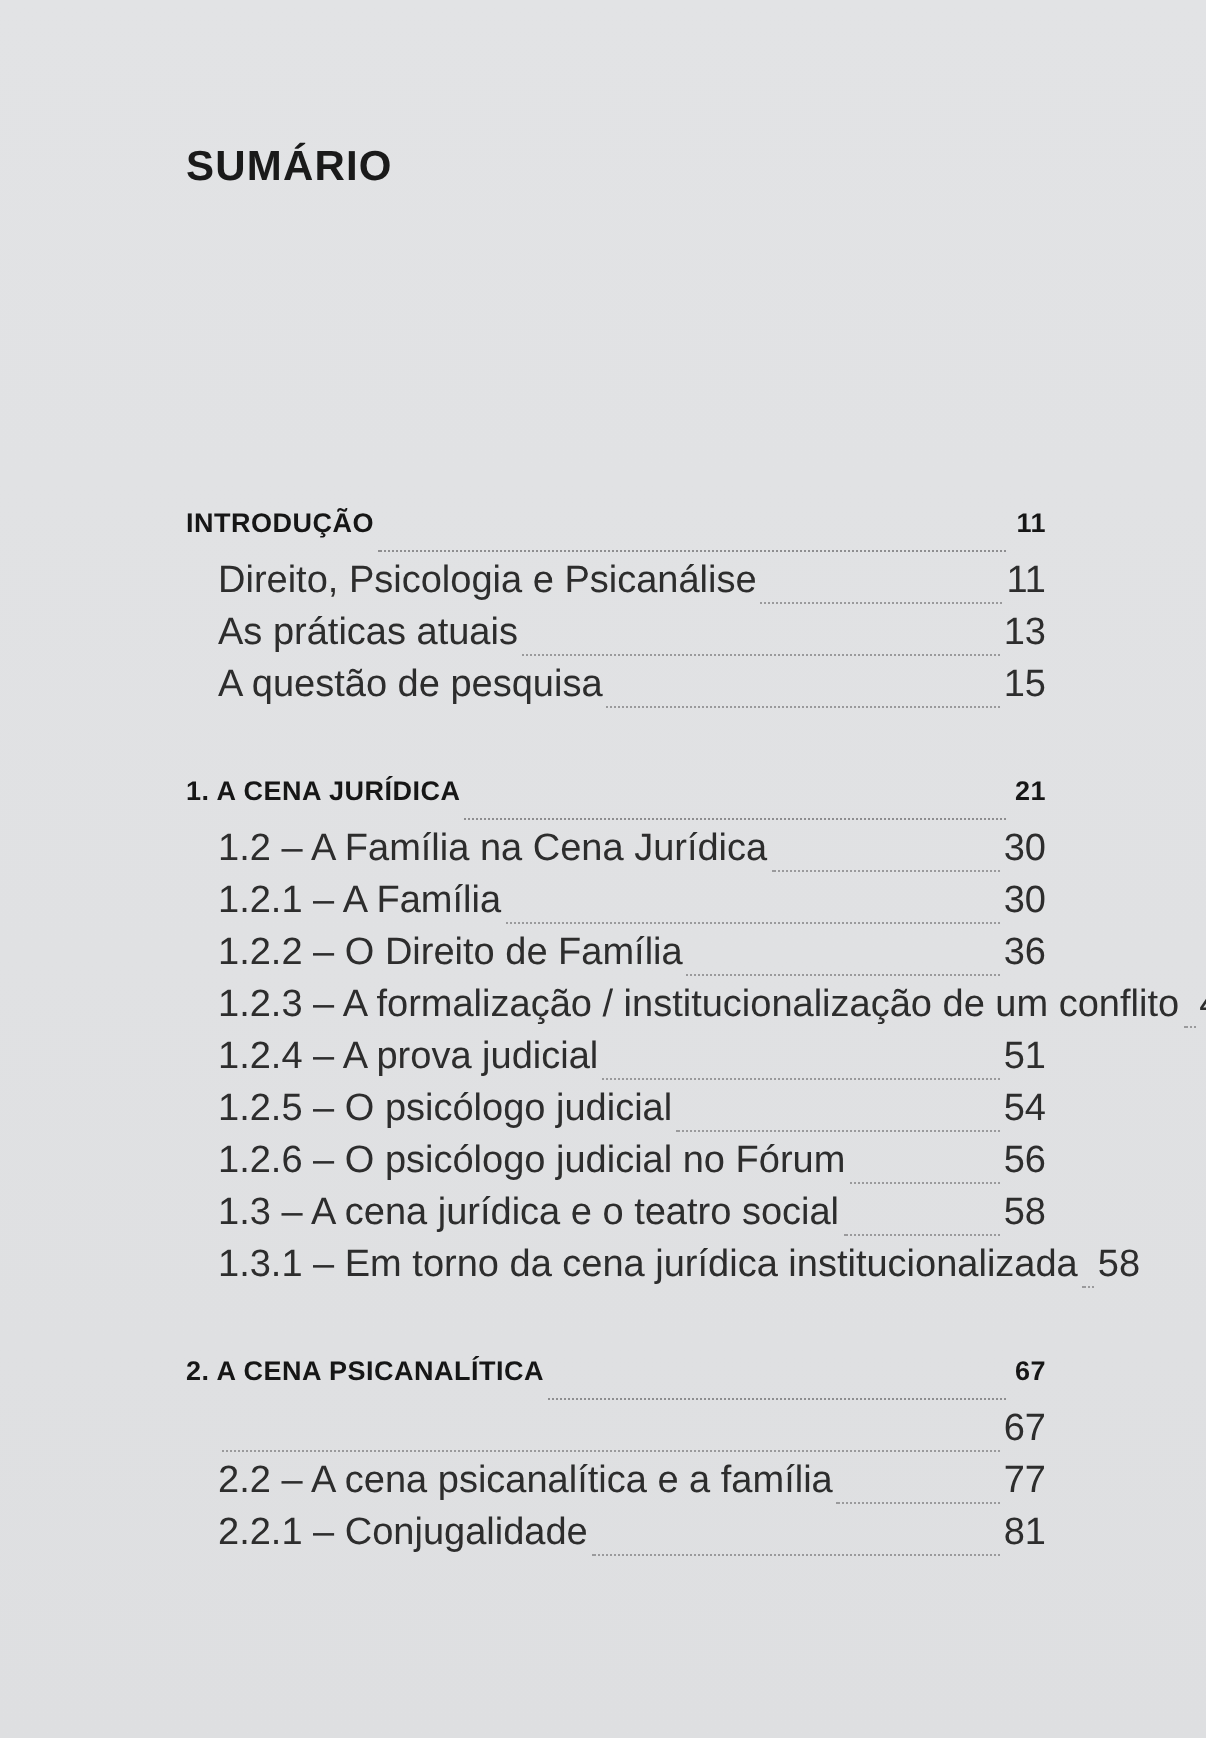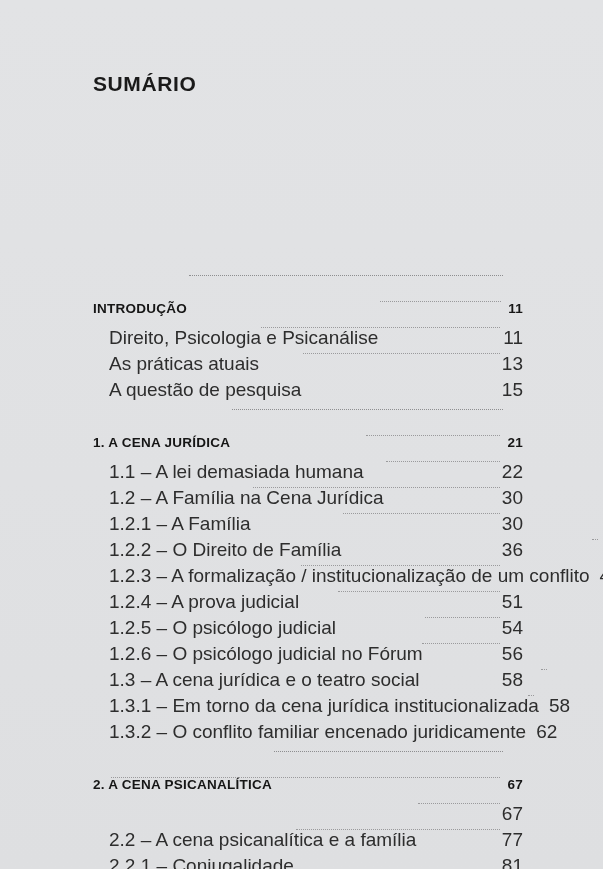--- a/index.html
+++ b/index.html
@@ -77,21 +77,20 @@
     bottom: 0;
     height: 0;
     border-bottom: 1px dotted #9a9a9c;
   }
 
   .toc-entry .page-num {
     flex: 0 0 auto;
     text-align: right;
     min-width: 18px;
     white-space: nowrap;
-    margin-top: 47px;
   }
 
   
   .toc-entry.level-0 {
     font-weight: bold;
     font-size: 13.5px;
     color: #161616;
     letter-spacing: 0.25px;
     padding-left: 0;
   }
@@ -139,25 +138,20 @@
         <span class="label">A questão de pesquisa</span>
         <span class="leader"></span>
         <span class="page-num">15</span>
       </div>
       <div class="toc-entry level-0 gap-before">
         <span class="label">1. A CENA JURÍDICA</span>
         <span class="leader"></span>
         <span class="page-num">21</span>
       </div>
       <div class="toc-entry level-1">
-        <span class="label">1.1 – A lei demasiada humana</span>
-        <span class="leader"></span>
-        <span class="page-num">22</span>
-      </div>
-      <div class="toc-entry level-1">
         <span class="label">1.2 – A Família na Cena Jurídica</span>
         <span class="leader"></span>
         <span class="page-num">30</span>
       </div>
       <div class="toc-entry level-1">
         <span class="label">1.2.1 – A Família</span>
         <span class="leader"></span>
         <span class="page-num">30</span>
       </div>
       <div class="toc-entry level-1">
@@ -187,25 +181,20 @@
       </div>
       <div class="toc-entry level-1">
         <span class="label">1.3 – A cena jurídica e o teatro social</span>
         <span class="leader"></span>
         <span class="page-num">58</span>
       </div>
       <div class="toc-entry level-1">
         <span class="label">1.3.1 – Em torno da cena jurídica institucionalizada</span>
         <span class="leader"></span>
         <span class="page-num">58</span>
-      </div>
-      <div class="toc-entry level-1">
-        <span class="label">1.3.2 – O conflito familiar encenado juridicamente</span>
-        <span class="leader"></span>
-        <span class="page-num">62</span>
       </div>
       <div class="toc-entry level-0 gap-before">
         <span class="label">2. A CENA PSICANALÍTICA</span>
         <span class="leader"></span>
         <span class="page-num">67</span>
       </div>
       <div class="toc-entry level-1">
         <span class="leader"></span>
         <span class="page-num">67</span>
       </div>

